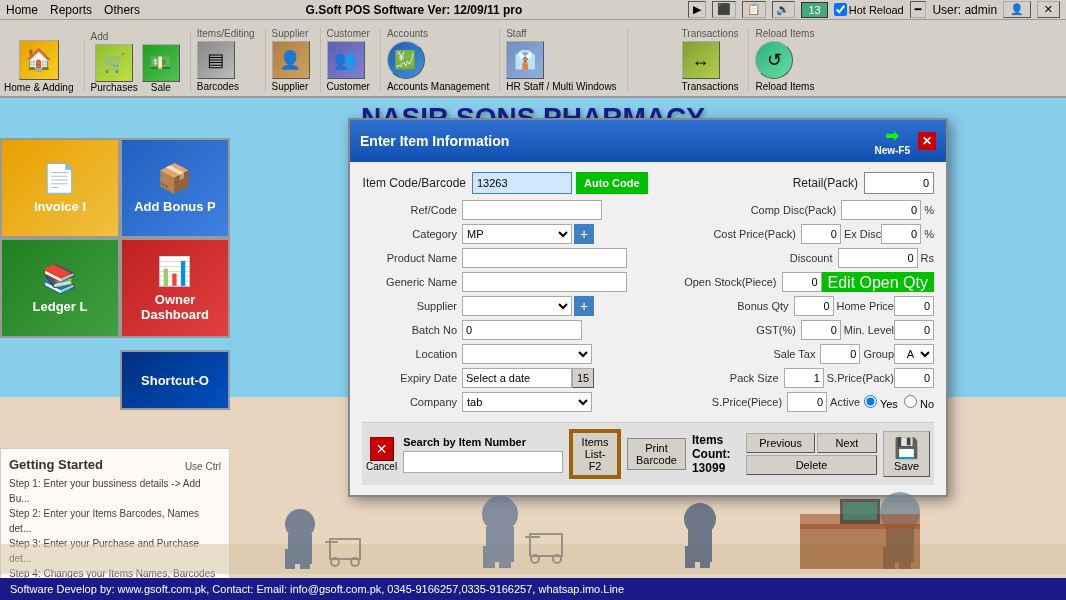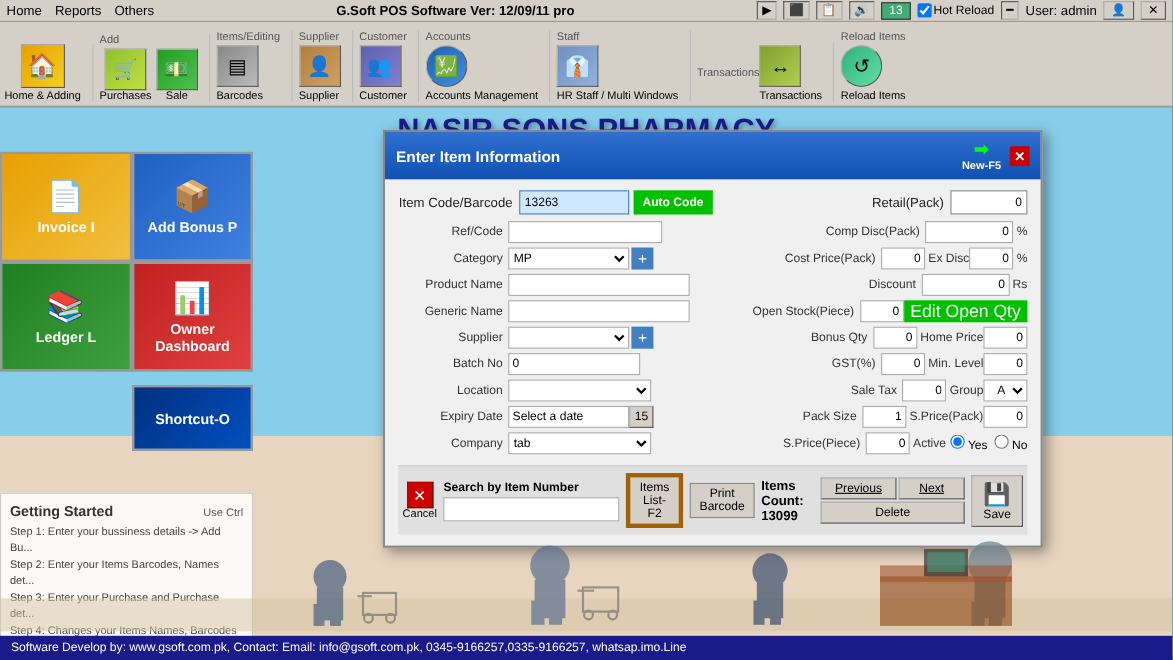--- a/index.html
+++ b/index.html
@@ -167,21 +167,21 @@
   </div>
 
   <div style="display:flex; flex-direction:column; align-items:flex-start; border-right:1px solid #bbb; padding-right:10px; margin-right:6px;">
     <span style="font-size:10px;color:#555;">Staff</span>
     <div style="margin-top:2px;">
       <div style="width:38px;height:38px;background:linear-gradient(135deg,#7090c0,#90b0e0);border:1px outset #aaa;display:flex;align-items:center;justify-content:center;font-size:18px;">👔</div>
       <span style="font-size:10px;">HR Staff / Multi Windows</span>
     </div>
   </div>
 
-  <div style="display:flex; flex-direction:row; align-items:center; border-right:1px solid #bbb; padding-right:10px; margin-right:6px;">
+  <div style="display:flex; flex-direction:column; align-items:center; border-right:1px solid #bbb; padding-right:10px; margin-right:6px;margin-left:48px;">
     <span style="font-size:10px;color:#555;">Transactions</span>
     <div style="margin-top:2px;">
       <div style="width:38px;height:38px;background:linear-gradient(135deg,#80a030,#b0d050);border:1px outset #aaa;display:flex;align-items:center;justify-content:center;font-size:18px;">↔</div>
       <span style="font-size:10px;">Transactions</span>
     </div>
   </div>
 
   <div style="display:flex; flex-direction:column; align-items:flex-start; padding-right:10px; margin-right:6px;">
     <span style="font-size:10px;color:#555;">Reload Items</span>
     <div style="margin-top:2px;">
@@ -401,21 +401,21 @@
 
           <button class="items-f2-btn">Items List-F2</button>
           <button class="print-btn">Print Barcode</button>
 
           <div style="font-size:12px;font-weight:bold;">
             <span>Items Count:</span>
             <span>13099</span>
           </div>
 
           <div style="display:flex;flex-direction:column;gap:2px;">
-            <div style="display:flex;gap:2px;text-decoration:underline;">
+            <div style="display:flex;gap:2px;">
               <button class="nav-action-btn">Previous</button>
               <button class="nav-action-btn">Next</button>
             </div>
             <button style="background:#d4d0c8;border:1px outset #aaa;font-size:11px;padding:3px 0;cursor:pointer;width:100%;text-align:center;">Delete</button>
           </div>
 
           <button style="background:#d4d0c8;border:1px outset #aaa;font-size:11px;padding:4px 10px;cursor:pointer;display:flex;flex-direction:column;align-items:center;">
             <span style="font-size:20px;">💾</span>
             <span>Save</span>
           </button>

